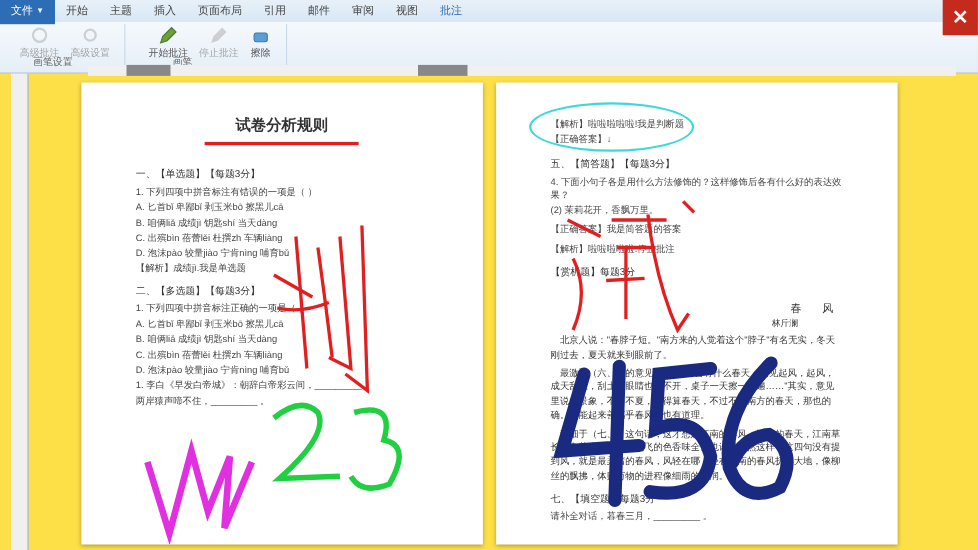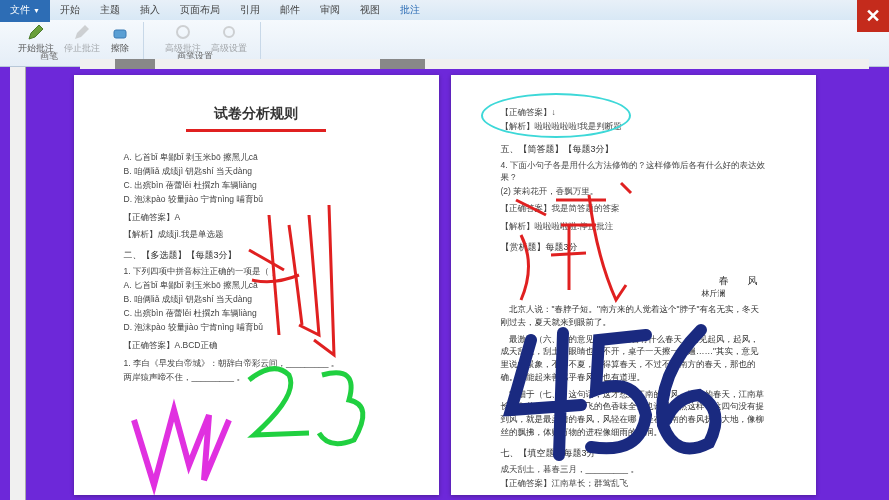--- a/index.html
+++ b/index.html
@@ -7,21 +7,21 @@
 .menu-tabs { display: flex; align-items: center; height: 20px; font-size: 10px; color: #444; background: linear-gradient(#e8f0f8, #d8e8f5); }
 .file-btn { background: #2d6db5; color: white; padding: 2px 10px; height: 24px; display: flex; align-items: center; font-size: 10px; }
 .menu-tab { padding: 0 10px; cursor: pointer; }
 .menu-tab.active { color: #2d6db5; }
 .close-btn { position: absolute; top: 0; right: 0; width: 32px; height: 32px; background: #c42b1c; color: white; display: flex; align-items: center; justify-content: center; font-size: 18px; font-weight: bold; cursor: pointer; z-index: 10; }
 .ribbon { height: 47px; background: linear-gradient(#f5f9fd, #e5eef7); border-bottom: 1px solid #b8c8d8; display: flex; padding: 2px 5px; gap: 8px; }
 .ribbon-item { display: flex; flex-direction: column; align-items: center; justify-content: center; padding: 0 5px; font-size: 9px; color: #555; }
 .ribbon-icon { width: 20px; height: 20px; display: flex; align-items: center; justify-content: center; }
 .ribbon-group-label { position: absolute; bottom: 1px; font-size: 9px; color: #666; }
 .ribbon-group { position: relative; display: flex; border-right: 1px solid #c8d8e8; padding: 0 8px 10px 8px; }
-.workspace { background: #6d28d9; height: 433px; display: flex; justify-content: center; gap: 12px; padding-top: 8px; position: relative; }
+.workspace { background: #fde047; height: 433px; display: flex; justify-content: center; gap: 12px; padding-top: 8px; position: relative; }
 .vruler { position: absolute; left: 10px; top: 0; width: 16px; height: 100%; background: #f0f0f0; border-right: 1px solid #aaa; }
 .hruler { position: absolute; top: -8px; left: 80px; right: 20px; height: 10px; background: #f0f0f0; }
 .hruler-mark { position: absolute; top: 0; width: 50px; height: 10px; background: #888; }
 .page { width: 365px; height: 420px; background: white; box-shadow: 0 1px 4px rgba(0,0,0,0.3); padding: 30px 50px; font-size: 9px; color: #333; position: relative; overflow: hidden; }
 .page-title { text-align: center; font-size: 14px; font-weight: bold; margin-bottom: 6px; }
 .title-underline { width: 140px; height: 3px; background: #e02020; margin: 0 auto 20px; }
 .section { margin: 8px 0 4px 0; font-size: 9px; }
 .qline { font-size: 8.5px; margin: 2px 0; color: #444; line-height: 1.4; }
 .answer-block { margin: 6px 0; }
 .para { font-size: 8.5px; line-height: 1.5; margin: 4px 0; text-indent: 1em; }
@@ -47,20 +47,39 @@
   <div class="menu-tab">页面布局</div>
   <div class="menu-tab">引用</div>
   <div class="menu-tab">邮件</div>
   <div class="menu-tab">审阅</div>
   <div class="menu-tab">视图</div>
   <div class="menu-tab active">批注</div>
 </div>
 
 <div class="ribbon">
   <div class="ribbon-group">
+    <div class="ribbon-item" style="opacity:0.5">
+      <div class="ribbon-icon">
+          <svg viewBox="0 0 20 20">
+            <circle cx="10" cy="10" r="6" fill="none" stroke="#aaa" stroke-width="2"></circle>
+          </svg>
+        </div>
+      <span>高级批注</span>
+    </div>
+    <div class="ribbon-item" style="opacity:0.5">
+      <div class="ribbon-icon">
+          <svg viewBox="0 0 20 20">
+            <circle cx="10" cy="10" r="5" fill="none" stroke="#aaa" stroke-width="2"></circle>
+          </svg>
+        </div>
+      <span>高级设置</span>
+    </div>
+    <span class="ribbon-group-label" style="left:25px">画笔设置</span>
+  </div>
+  <div class="ribbon-group">
     <div class="ribbon-item">
       <div class="ribbon-icon">
           <svg viewBox="0 0 20 20">
             <path d="M3 17 L5 11 L13 3 L17 7 L9 15 Z" fill="#6a9f3a" stroke="#4a7a2a"></path>
           </svg>
         </div>
       <span>开始批注</span>
     </div>
     <div class="ribbon-item" style="opacity:0.5">
       <div class="ribbon-icon">
@@ -73,66 +92,47 @@
     <div class="ribbon-item">
       <div class="ribbon-icon">
           <svg viewBox="0 0 20 20">
             <rect x="4" y="8" width="12" height="8" rx="2" fill="#5a9fd4" stroke="#3a7ab4"></rect>
           </svg>
         </div>
       <span>擦除</span>
     </div>
     <span class="ribbon-group-label" style="left:35px">画笔</span>
   </div>
-  <div class="ribbon-group">
-    <div class="ribbon-item" style="opacity:0.5">
-      <div class="ribbon-icon">
-          <svg viewBox="0 0 20 20">
-            <circle cx="10" cy="10" r="6" fill="none" stroke="#aaa" stroke-width="2"></circle>
-          </svg>
-        </div>
-      <span>高级批注</span>
-    </div>
-    <div class="ribbon-item" style="opacity:0.5">
-      <div class="ribbon-icon">
-          <svg viewBox="0 0 20 20">
-            <circle cx="10" cy="10" r="5" fill="none" stroke="#aaa" stroke-width="2"></circle>
-          </svg>
-        </div>
-      <span>高级设置</span>
-    </div>
-    <span class="ribbon-group-label" style="left:25px">画笔设置</span>
-  </div>
 </div>
 
 <div class="workspace">
   <div class="vruler"></div>
   <div class="hruler">
     <div class="hruler-mark" style="left:35px;width:40px"></div>
     <div class="hruler-mark" style="left:300px;width:45px"></div>
   </div>
 
   <div class="page">
     <div class="page-title">试卷分析规则</div>
     <div class="title-underline"></div>
 
+    <div class="section">一、【单选题】【每题3分】</div>
+    <div class="qline">1. 下列四项中拼音标注有错误的一项是（  ）</div>
     <div class="qline">A. 匕首bǐ 卑鄙bǐ 剥玉米bō 擦黑儿cā</div>
     <div class="qline">B. 咱俩liǎ 成绩jì 钥匙shí 当天dàng</div>
     <div class="qline">C. 出殡bìn 蓓蕾lěi 杜撰zh 车辆liàng</div>
     <div class="qline">D. 泡沫pào 较量jiào 宁肯nìng 哺育bǔ</div>
-    <div class="qline answer-block">【正确答案】A</div>
     <div class="qline">【解析】成绩jì.我是单选题</div>
 
     <div class="section">二、【多选题】【每题3分】</div>
     <div class="qline">1. 下列四项中拼音标注正确的一项是（  ）</div>
     <div class="qline">A. 匕首bǐ 卑鄙bǐ 剥玉米bō 擦黑儿cā</div>
     <div class="qline">B. 咱俩liǎ 成绩jì 钥匙shí 当天dàng</div>
     <div class="qline">C. 出殡bìn 蓓蕾lěi 杜撰zh 车辆liàng</div>
     <div class="qline">D. 泡沫pào 较量jiào 宁肯nìng 哺育bǔ</div>
-    <div class="qline answer-block">【正确答案】A.BCD正确</div>
 
     <div class="qline">1. 李白《早发白帝城》：朝辞白帝彩云间，_________ 。</div>
     <div class="qline">两岸猿声啼不住，_________ 。</div>
 
     <div class="annotation-layer">
       <svg viewBox="0 0 365 420">
 
         <path d="M195 140 Q200 200 205 260" stroke="#e02020" stroke-width="3" fill="none"></path>
         <path d="M175 175 L210 195" stroke="#e02020" stroke-width="3" fill="none"></path>
         <path d="M178 205 Q200 210 225 200" stroke="#e02020" stroke-width="3" fill="none"></path>
@@ -143,39 +143,38 @@
         <path d="M175 305 Q200 285 215 300 Q225 320 180 360 L235 358" stroke="#20d040" stroke-width="5" fill="none"></path>
 
         <path d="M248 300 Q285 290 275 325 Q300 330 280 365 Q255 375 245 358" stroke="#20d040" stroke-width="5" fill="none"></path>
 
         <path d="M60 345 L80 410 L100 335 L115 390 L135 340 L130 405 L155 345" stroke="#e030e0" stroke-width="6" fill="none"></path>
       </svg>
     </div>
   </div>
 
   <div class="page">
+    <div class="qline">【解析】啦啦啦啦啦!我是判断题</div>
     <div class="qline">【正确答案】↓</div>
-    <div class="qline">【解析】啦啦啦啦啦!我是判断题</div>
 
     <div class="section" style="margin-top:10px">五、【简答题】【每题3分】</div>
     <div class="qline">4. 下面小句子各是用什么方法修饰的？这样修饰后各有什么好的表达效果？</div>
     <div class="qline">(2) 茉莉花开，香飘万里。</div>
     <div class="qline answer-block">【正确答案】我是简答题的答案</div>
     <div class="qline">【解析】啦啦啦啦啦.停止批注</div>
 
     <div class="section">【赏析题】每题3分</div>
     <div class="poem-title">春  风</div>
     <div class="poem-author">林斤澜</div>
     <div class="para">北京人说："春脖子短。"南方来的人觉着这个"脖子"有名无实，冬天刚过去，夏天就来到眼前了。</div>
     <div class="para">最激烈（六、）的意见是："哪里会有什么春天，只见起风，起风，成天刮土，刮土，眼睛也睁不开，桌子一天擦一百遍……"其实，意见里说的景象，不冬不夏，还得算春天，不过不像南方的春天，那也的确。要能起来善感乎春风，也有道理。</div>
     <div class="para">我细于（七、）这句话，这才想起江南的春风、江南的春天，江南草长，杂花生树，群莺乱飞的色香味全。也许是忽然这样，这四句没有提到风，就是最柔情的春风，风轻在哪，轻在江南的春风抚摸大地，像柳丝的飘拂，体贴万物的进程像细雨的滋润。</div>
 
     <div class="section">七、【填空题】每题3分</div>
-    <div class="qline">成天刮土，暮春三月，_________ 。</div>
-    <div class="qline">【正确答案】江南草长；群莺乱飞</div>
+    <div class="qline">请补全对话，暮春三月，_________ 。</div>
 
     <div class="circle-ann" style="top:18px;left:30px;width:150px;height:45px"></div>
 
     <div class="annotation-layer">
       <svg viewBox="0 0 365 420">
 
         <path d="M65 125 L95 140" stroke="#e02020" stroke-width="3" fill="none"></path>
         <path d="M70 160 Q85 190 70 225" stroke="#e02020" stroke-width="3" fill="none"></path>
         <path d="M105 125 L155 125" stroke="#e02020" stroke-width="3" fill="none"></path>
         <path d="M110 150 L145 150" stroke="#e02020" stroke-width="3" fill="none"></path>

